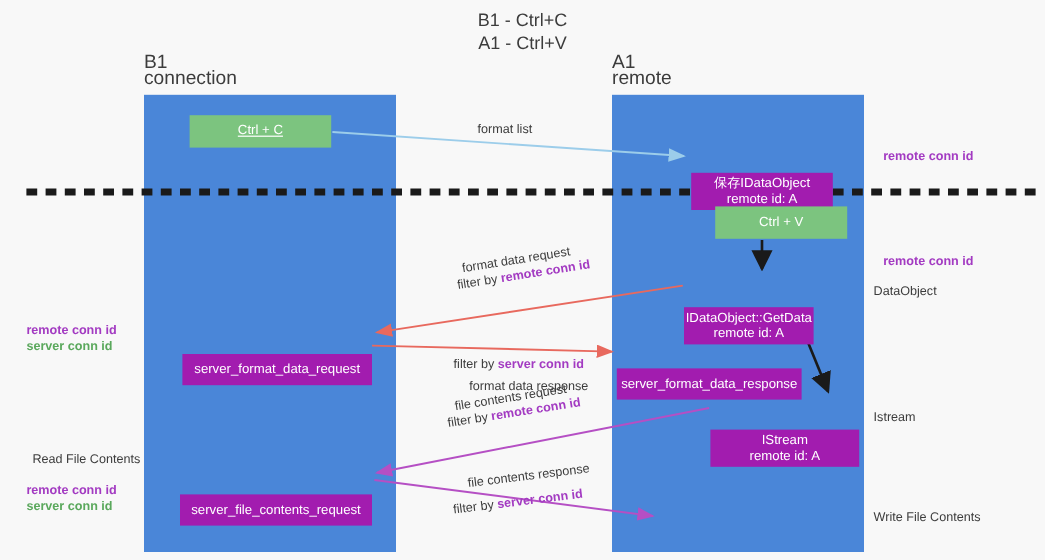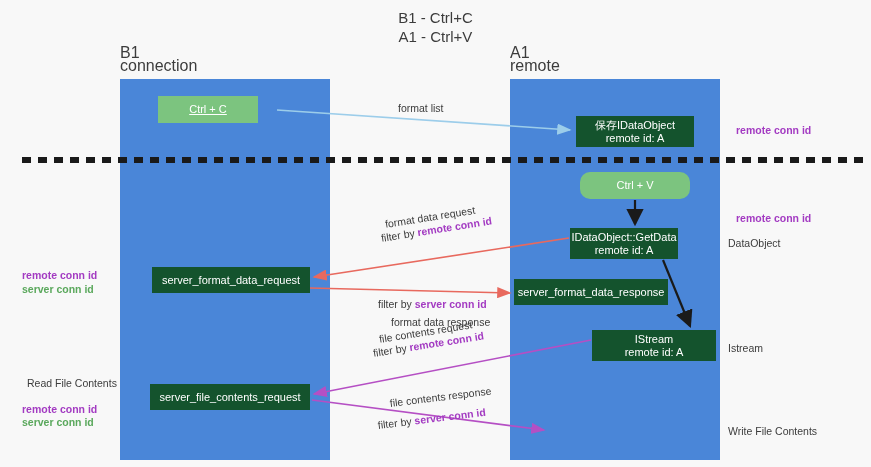--- a/index.html
+++ b/index.html
@@ -20,25 +20,25 @@
 
   .colhead{position:absolute;text-align:left;color:#3c3c3c;font-size:16px;
            line-height:13px;white-space:pre;}
   #head-left{left:120px;top:46px;width:210px;}
   #head-right{left:510px;top:46px;width:210px;}
 
   .node{position:absolute;display:flex;flex-direction:column;align-items:center;
         justify-content:center;color:#ffffff;font-size:11px;line-height:13px;
         text-align:center;box-sizing:border-box;padding:2px 4px;}
   .green{background:#7cc47f;}
-  .orange{background:#14532d;}
+  .orange{background:#a21caf;margin-top:28px;}
 
-  #n-ctrlc{left:158px;top:96px;width:100px;height:27px;text-decoration:underline;}
+  #n-ctrlc{left:158px;top:96px;width:118px;height:27px;text-decoration:underline;}
   #n-idataobject{left:576px;top:116px;width:118px;height:31px;}
-  #n-ctrlv{left:580px;top:172px;width:110px;height:27px;border-radius:10px;}
+  #n-ctrlv{left:596px;top:172px;width:110px;height:27px;}
   #n-getdata{left:570px;top:228px;width:108px;height:31px;}
   #n-sfdreq{left:152px;top:267px;width:158px;height:26px;}
   #n-sfdresp{left:514px;top:279px;width:154px;height:26px;}
   #n-istream{left:592px;top:330px;width:124px;height:31px;}
   #n-sfcreq{left:150px;top:384px;width:160px;height:26px;}
   #n-sfcresp{left:548px;top:417px;width:156px;height:26px;}
 
   
   .side{position:absolute;font-size:10.5px;line-height:14px;color:#3c3c3c;
         white-space:pre;}

